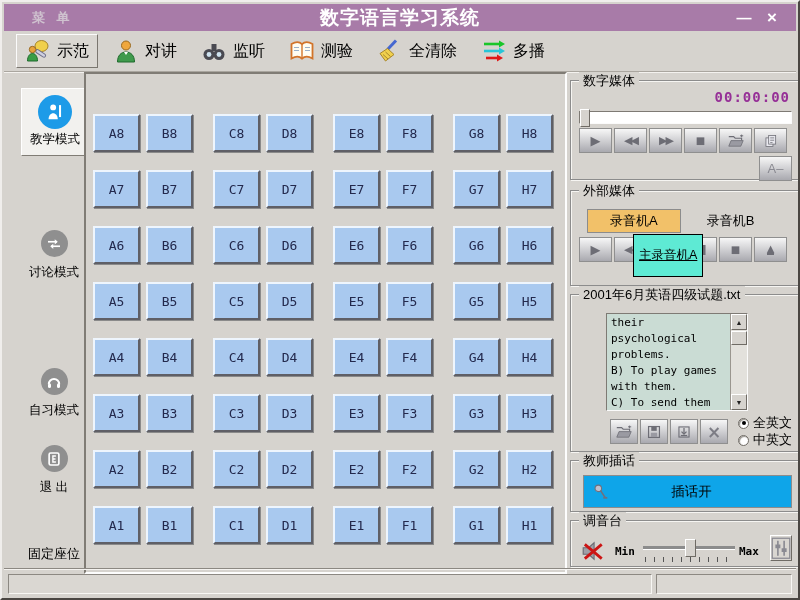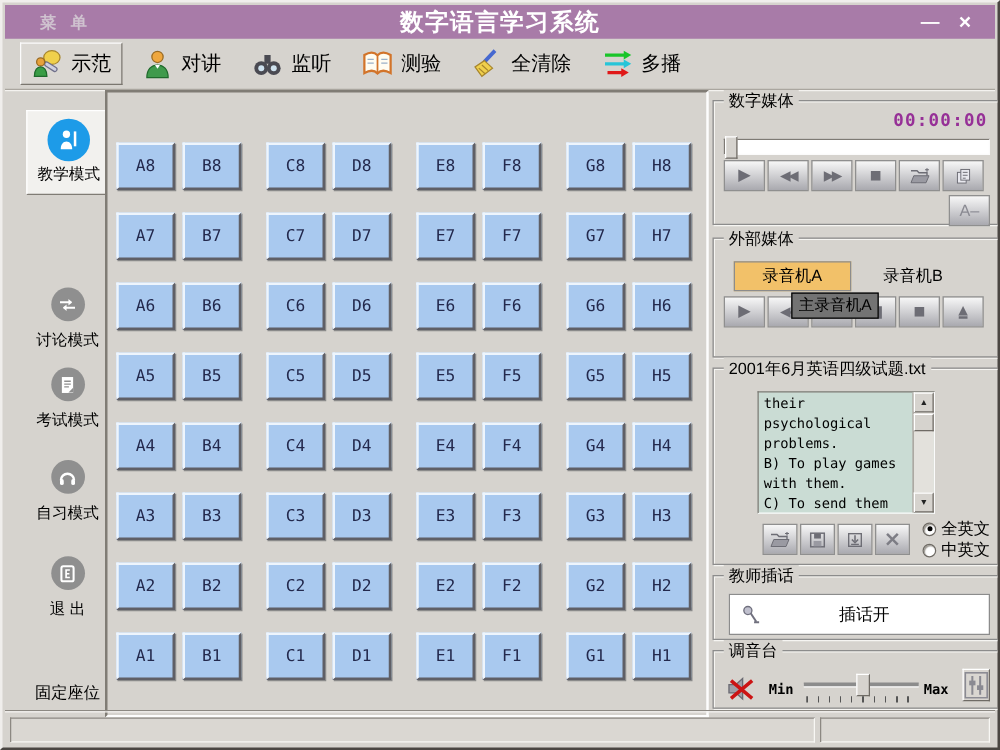--- a/index.html
+++ b/index.html
@@ -71,39 +71,39 @@
     font-size:11px;cursor:default;padding:0;}
   .mbtn svg{width:16px;height:14px;}
   .mbtn .gl{font-family:"DejaVu Sans",sans-serif;letter-spacing:-2px;}
   .font-btn{position:absolute;width:33px;height:25px;box-sizing:border-box;
     background:linear-gradient(#f7f7f7,#a9a9af);border:1px solid #8f8f8f;
     color:#8a8a92;font-size:13px;display:flex;align-items:center;justify-content:center;}
   
   .tab-row{position:absolute;left:16px;top:18px;display:flex;align-items:center;}
   .tab{padding:2px 22px;font-size:13px;margin-right:4px;}
   .tab.active{background:#f2c169;border:1px solid #8c8c8c;}
-  .tooltip{position:absolute;background:#737373;border:1px solid #000;font-size:12.5px;
-    padding:1px 5px;white-space:nowrap;z-index:6;}
+  .tooltip{position:absolute;background:#5eead4;border:1px solid #000;font-size:12.5px;
+    padding:12px 5px;white-space:nowrap;z-index:6;text-decoration:underline;}
   
   .textbox{position:absolute;left:35px;top:18px;width:142px;height:98px;box-sizing:border-box;
     background:#cadcd4;border:1px solid;border-color:#7e7a74 #fbfbfb #fbfbfb #7e7a74;display:flex;}
   .textlines{flex:1;overflow:hidden;padding:1px 0 0 4px;
     font-family:"DejaVu Sans Mono","Liberation Mono",monospace;font-size:11px;line-height:16px;color:#000;}
   .scrollbar{width:16px;background:#e3e1dc;border-left:1px solid #9a968f;display:flex;flex-direction:column;position:relative;}
   .sb-btn{height:14px;background:#d6d3ce;border:1px solid;border-color:#fff #6f6b65 #6f6b65 #fff;
     font-size:7px;color:#222;display:flex;align-items:center;justify-content:center;}
   .sb-btn.down{position:absolute;bottom:0;left:0;right:0;}
   .sb-thumb{height:12px;margin-top:1px;background:#d6d3ce;border:1px solid;border-color:#fff #6f6b65 #6f6b65 #fff;}
   .radio-row{position:absolute;display:flex;align-items:center;gap:4px;font-size:13px;}
   .radio{width:11px;height:11px;border-radius:50%;background:#fff;box-sizing:border-box;
     border:1px solid #6f6b65;box-shadow:inset 1px 1px 1px #9a968f;position:relative;}
   .radio.sel::after{content:"";position:absolute;left:2.5px;top:2.5px;width:4px;height:4px;border-radius:50%;background:#000;}
   
   .talk-btn{position:absolute;left:12px;top:14px;right:8px;height:31px;
-    background:#ffffff;border:1px solid #8c8c8c;display:flex;align-items:center;cursor:default;}
+    background:#0ea5e9;border:1px solid #8c8c8c;display:flex;align-items:center;cursor:default;}
   .talk-btn svg{width:18px;height:18px;margin-left:8px;}
   .talk-label{flex:1;text-align:center;font-size:13.5px;margin-right:18px;}
   
   .mute{position:absolute;left:10px;top:18px;width:24px;height:24px;}
   .mix-minmax{position:absolute;font-family:"DejaVu Sans Mono","Liberation Mono",monospace;
     font-weight:bold;font-size:11px;}
   .mix-track{position:absolute;left:72px;top:25px;width:92px;height:3px;background:#8c8c8c;box-shadow:0 1px 0 #fff;}
   .mix-thumb{position:absolute;left:42px;top:-7px;width:9px;height:16px;background:#d6d3ce;
     border:1px solid;border-color:#fff #6f6b65 #6f6b65 #fff;}
   .mix-ticks{position:absolute;left:74px;top:36px;width:88px;height:5px;
@@ -198,30 +198,20 @@
   <div class="mode-item" style="top:158px;">
     <div class="circle small">
       <svg viewBox="0 0 24 24" fill="none">
           <path d="M4 9h12" stroke="#fff" stroke-width="2.2"></path>
           <path d="M13 5.5L17 9l-4 3.5" fill="#fff"></path>
           <path d="M20 15H8" stroke="#fff" stroke-width="2.2"></path>
           <path d="M11 11.5L7 15l4 3.5" fill="#fff"></path>
         </svg>
     </div>
     <div class="mode-label">讨论模式</div>
-  </div>
-  <div class="mode-item" style="top:222px;">
-    <div class="circle small">
-      <svg viewBox="0 0 24 24">
-          <rect x="6" y="3.5" width="12" height="17" fill="#fff"></rect>
-          <path d="M8.5 8h7M8.5 11h7M8.5 14h5" stroke="#8f8f8f" stroke-width="1.4"></path>
-          <path d="M13 20l5-5v5z" fill="#8f8f8f"></path>
-        </svg>
-    </div>
-    <div class="mode-label">考试模式</div>
   </div>
   <div class="mode-item" style="top:296px;">
     <div class="circle small">
       <svg viewBox="0 0 24 24" fill="none">
           <path d="M5 15a7 7 0 0 1 14 0" stroke="#fff" stroke-width="2.6"></path>
           <rect x="4" y="13.5" width="4" height="6.5" rx="2" fill="#fff"></rect>
           <rect x="16" y="13.5" width="4" height="6.5" rx="2" fill="#fff"></rect>
         </svg>
     </div>
     <div class="mode-label">自习模式</div>

